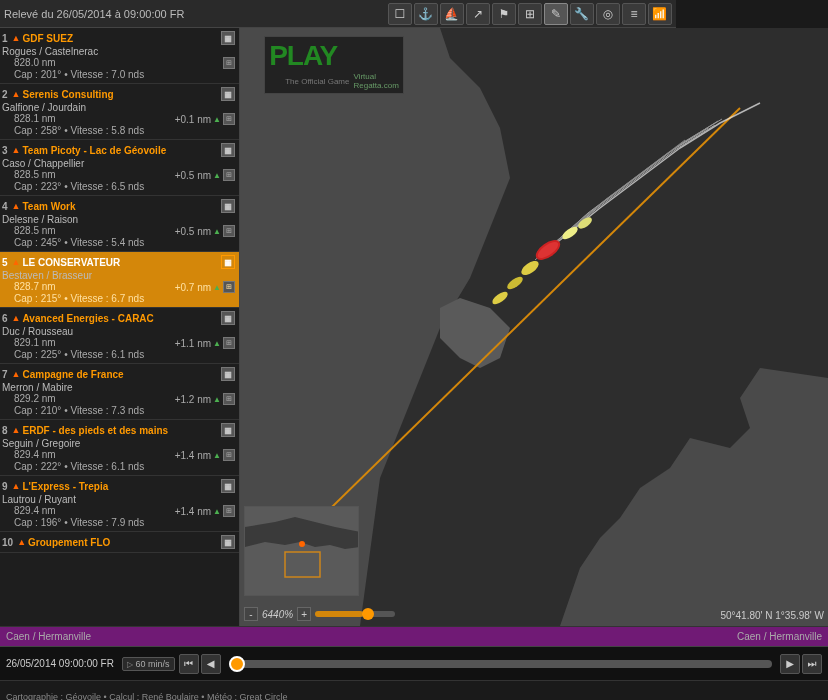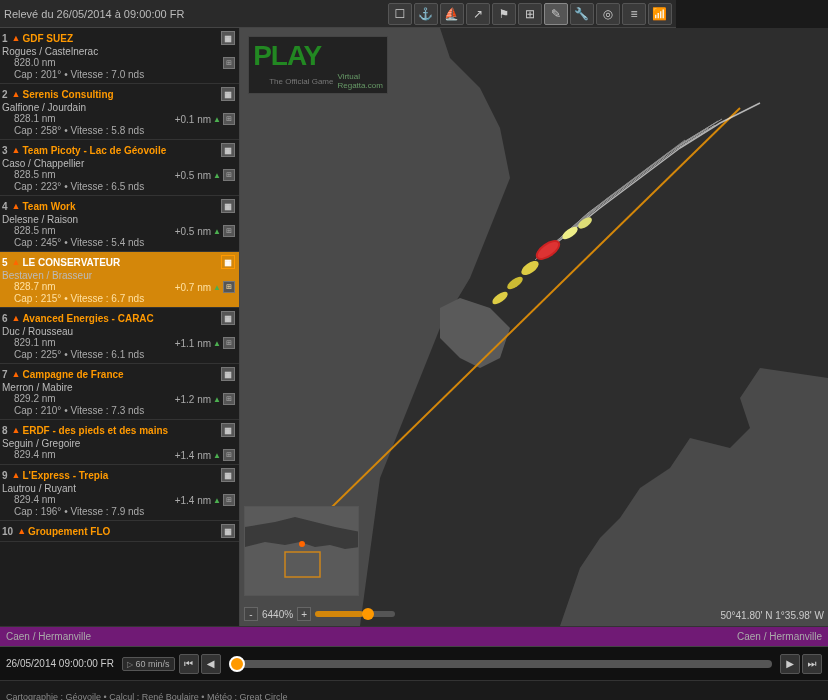--- a/index.html
+++ b/index.html
@@ -156,21 +156,21 @@
       flex: 1;
       background: #2d2d2d;
       position: relative;
       overflow: hidden;
     }
 
     
     .play-logo {
       position: absolute;
       top: 8px;
-      left: 8px;
+      left: 24px;
       z-index: 10;
       width: 140px;
       height: 58px;
       background: #222;
       border: 1px solid #444;
       display: flex;
       align-items: center;
       justify-content: center;
     }
     .play-logo-inner {
@@ -567,20 +567,23 @@
     <div class="team-crew">Seguin / Gregoire</div>
 
     <div class="team-detail">
       <span class="team-detail-left">829.4 nm</span>
       <div class="team-detail-right">
         <span>+1.4 nm</span>
         <span class="arrow-up">▲</span>
         <span class="icon-grid-small">⊞</span>
       </div>
     </div>
+    <div class="team-detail">
+      <span>Cap : 222° • Vitesse : 6.1 nds</span>
+    </div>
 
   </div>
       <div class="team-item">
     <div class="team-header">
       <div class="team-header-left">
         <span class="team-number">9</span>
         <span style="color:#ff6600;font-size:9px;">▲</span>
         <span class="team-name orange">L'Express - Trepia</span>
       </div>
       <span class="icon-grid">▦</span>
@@ -666,21 +669,21 @@
         <path d="M 0 20 L 30 15 L 50 10 L 70 15 L 90 20 L 115 25 L 115 0 L 0 0 Z" fill="#5a5a5a"></path>
         <path d="M 0 40 L 20 35 L 40 38 L 55 35 L 70 40 L 85 38 L 100 42 L 115 40 L 115 90 L 0 90 Z" fill="#5a5a5a"></path>
 
         <circle cx="57" cy="37" r="3" fill="#ff6600"></circle>
         <rect x="40" y="45" width="35" height="25" fill="none" stroke="#ff9900" stroke-width="1.5" opacity="0.7"></rect>
       </svg>
     </div>
 
     <div class="zoom-bar">
       <div class="zoom-btn">-</div>
-      <span style="font-size:10px;color:#ccc;">6440%</span>
+      <span style="font-size:10px;color:#ccc;font-style:italic;">6440%</span>
       <div class="zoom-btn">+</div>
       <div class="zoom-slider">
         <div class="zoom-slider-fill"></div>
         <div class="zoom-slider-thumb"></div>
       </div>
     </div>
 
     <div class="coords-bar">
       <span>50°41.80' N</span>
       <span> </span>

